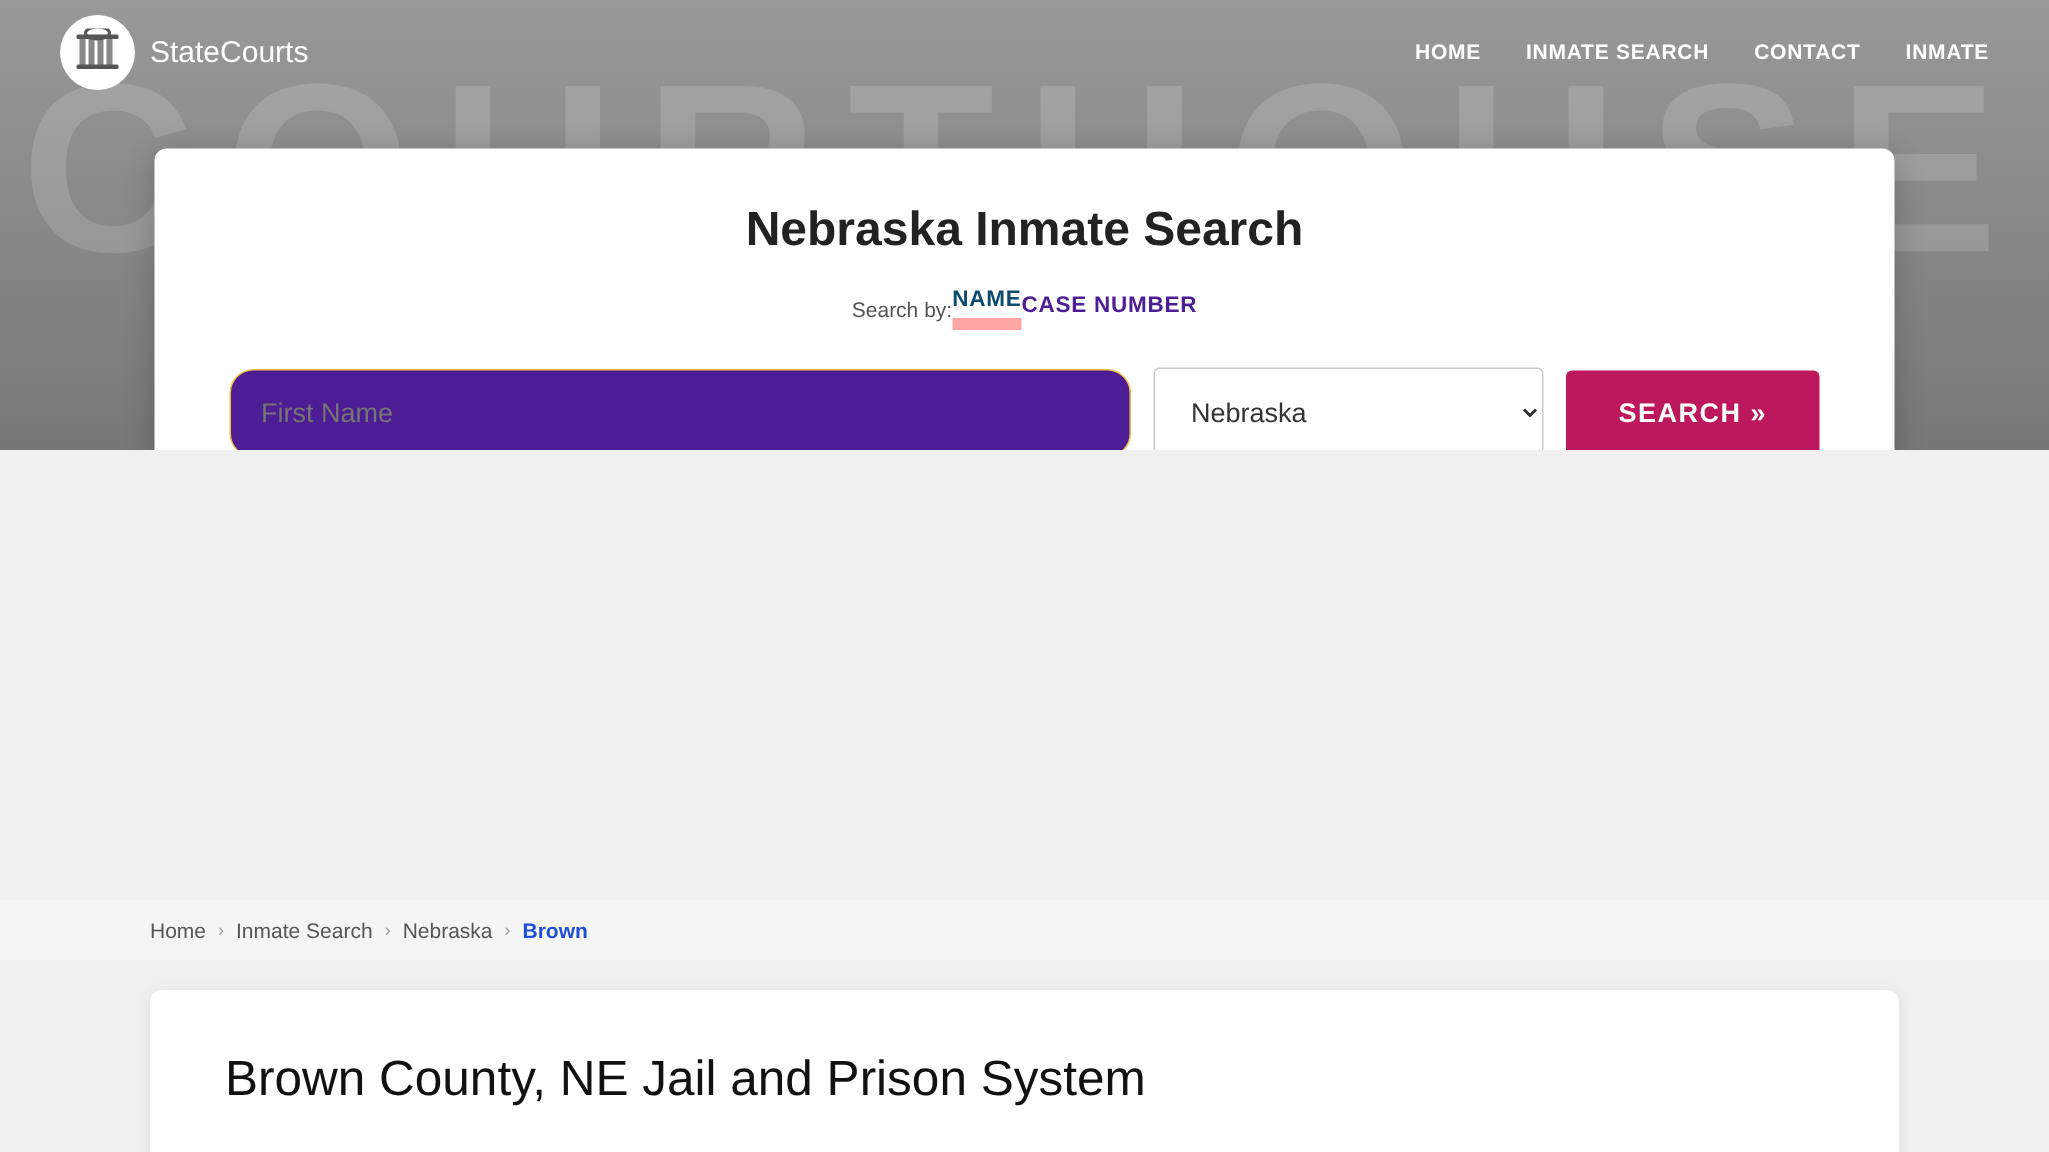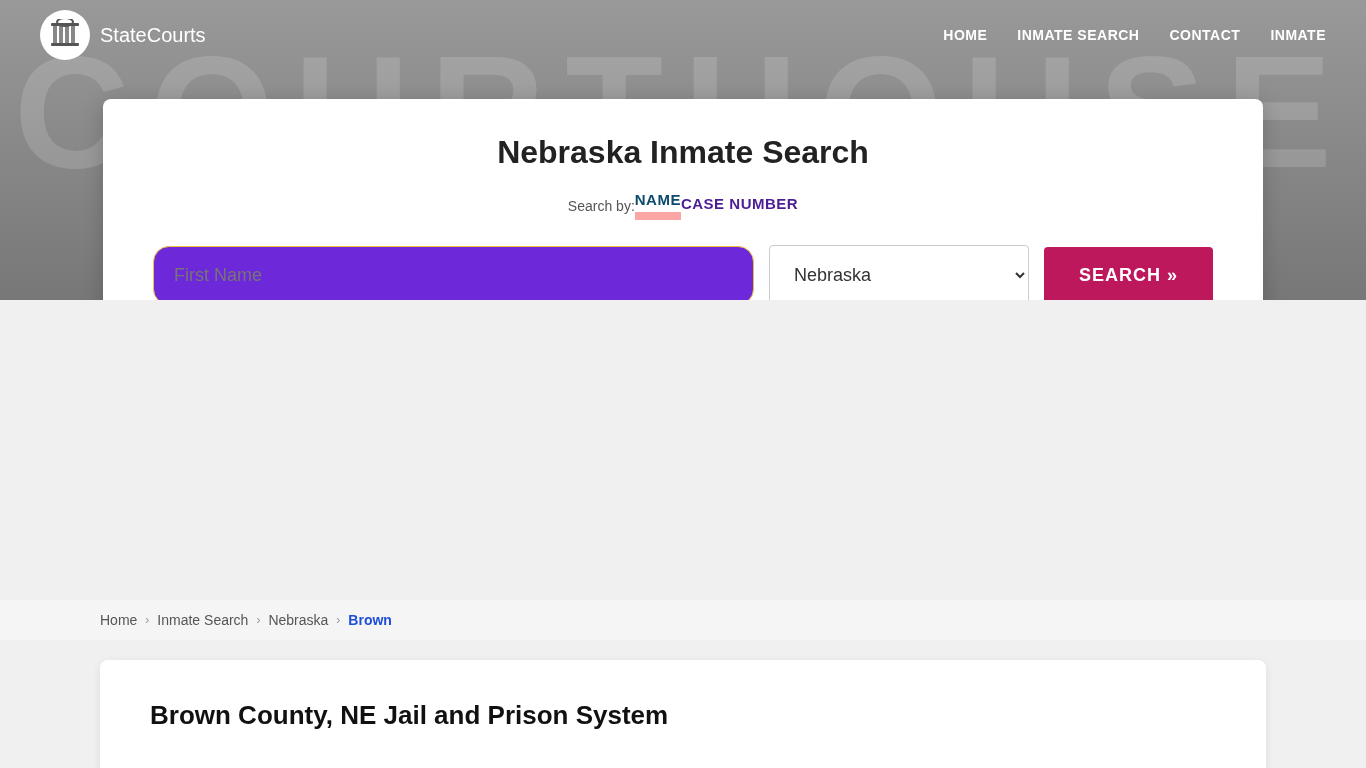--- a/index.html
+++ b/index.html
@@ -122,21 +122,21 @@
       color: #4c1d95;
     }
     .search-fields {
       display: flex;
       gap: 15px;
       align-items: center;
     }
     .input-field {
       flex: 1;
       padding: 18px 20px;
-      background: #6d28d9;
+      background: #4c1d95;
       border: 1px solid #f0c040;
       border-radius: 16px;
       font-size: 18px;
       color: #aaa;
       outline: none;
     }
     .state-select {
       flex: 0 0 260px;
       padding: 18px 20px;
       background: white;
@@ -191,22 +191,22 @@
 
     
     .main-card {
       margin: 20px 100px;
       background: white;
       border-radius: 8px;
       padding: 40px 50px;
       box-shadow: 0 2px 10px rgba(0,0,0,0.08);
     }
     .main-card-title {
-      font-size: 26px;
-      font-weight: bold;
+      font-size: 33px;
+      font-weight: normal;
       color: #111;
       margin-bottom: 40px;
     }
   </style>
 </head>
 <body>
 
 <div class="hero">
   <div class="hero-bg">
     <span class="hero-text-bg">COURTHOUSE</span>

